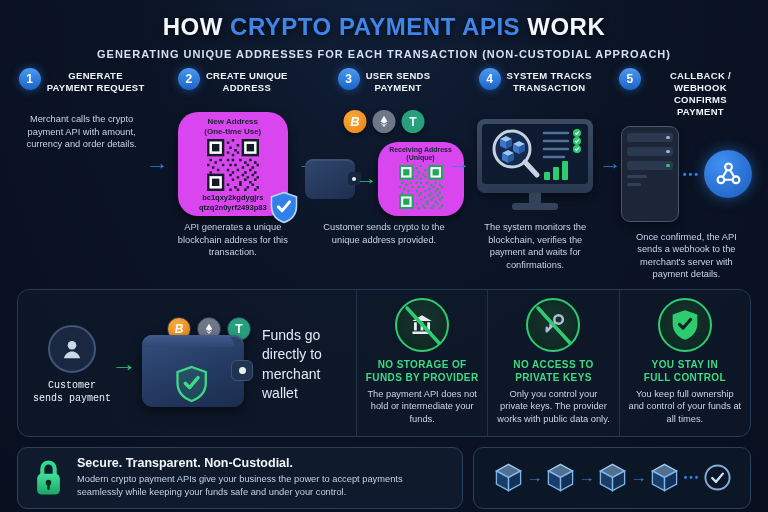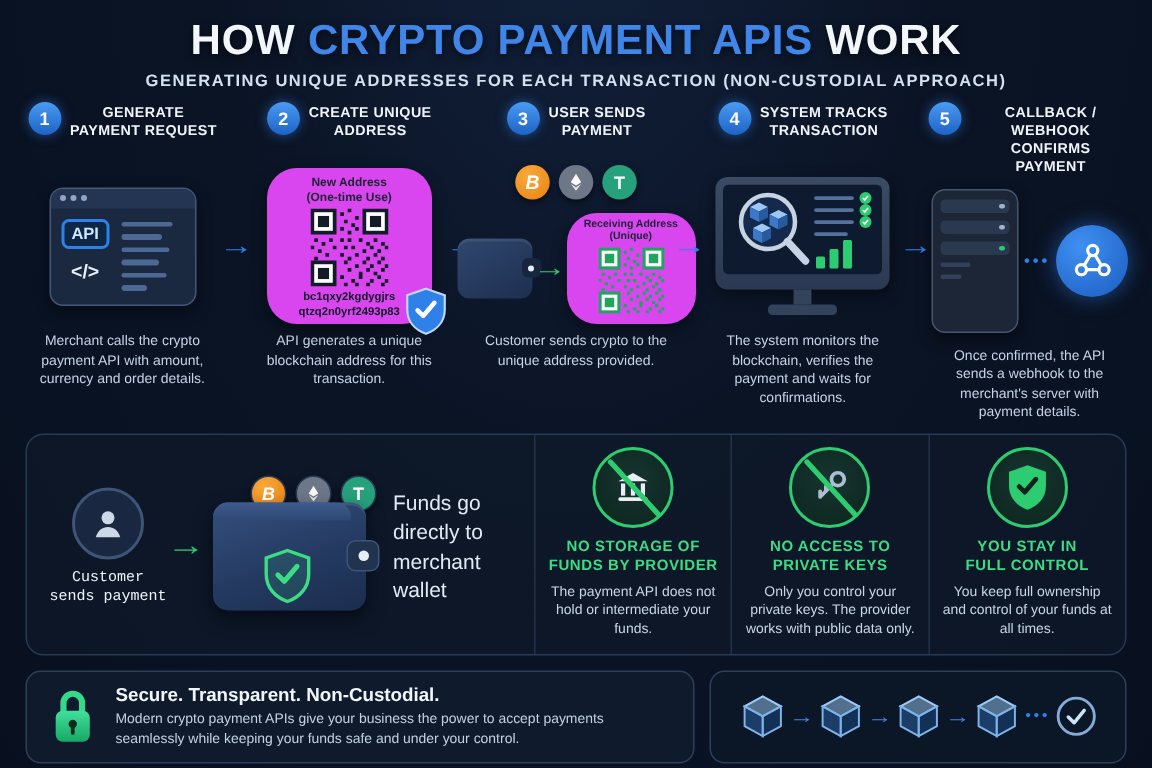--- a/index.html
+++ b/index.html
@@ -5,21 +5,21 @@
   html,body{margin:0;padding:0;}
   body{
     width:768px;height:512px;overflow:hidden;
     background:radial-gradient(ellipse at 50% -10%, #11203a 0%, #0b1425 45%, #081020 100%);
     font-family:"Liberation Sans", sans-serif;
     color:#e8eef6;
   }
   .pre{white-space:pre-line;}
   
   .hdr{text-align:center;padding-top:10px;}
-  .hdr h1{margin:0;font-size:28px;font-weight:800;letter-spacing:.5px;line-height:34px;color:#f3f7fc;
+  .hdr h1{margin:0;font-size:24px;font-weight:800;letter-spacing:.5px;line-height:34px;color:#f3f7fc;
           text-shadow:0 2px 6px rgba(0,0,0,.6);}
   .hdr h1 .hl{color:#3f86e8;}
   .hdr .sub{margin-top:4px;font-size:11px;font-weight:bold;letter-spacing:1px;color:#d3e1f1;}
   
   .steps{display:flex;align-items:stretch;padding:0 14px;margin-top:8px;}
   .step{flex:1;display:flex;flex-direction:column;align-items:center;min-width:0;}
   .step-head{display:flex;gap:6px;align-items:flex-start;min-height:40px;}
   .badge{flex:0 0 auto;width:22px;height:22px;border-radius:50%;
          background:linear-gradient(#4a9af2,#1d63c6);color:#fff;font-weight:800;font-size:12px;
          display:flex;align-items:center;justify-content:center;box-shadow:0 0 8px rgba(47,128,232,.55);}
@@ -128,43 +128,20 @@
 </div>
 
 <div class="steps">
 
   <div class="step">
     <div class="step-head">
       <div class="badge">1</div>
       <div class="step-title pre">GENERATE
 PAYMENT REQUEST</div>
     </div>
-    <div class="step-art">
-      <div class="browser">
-        <div class="browser-bar">
-          <span class="bdot"></span>
-          <span class="bdot"></span>
-          <span class="bdot"></span>
-        </div>
-        <div class="browser-body">
-          <div>
-            <div class="api-badge">API</div>
-            <div class="code-glyph">&lt;/&gt;</div>
-          </div>
-          <div class="browser-lines">
-            <div class="bline" style="width:34px"></div>
-            <div class="bline" style="width:27px"></div>
-            <div class="bline" style="width:32px"></div>
-            <div class="bline" style="width:25px"></div>
-            <div class="bline" style="width:30px"></div>
-            <div class="bline" style="width:17px"></div>
-          </div>
-        </div>
-      </div>
-    </div>
     <div class="step-caption">Merchant calls the crypto payment API with amount, currency and order details.</div>
   </div>
 
   <div class="flow-arrow">
       <span>→</span>
     </div>
 
   <div class="step">
     <div class="step-head">
       <div class="badge">2</div>

